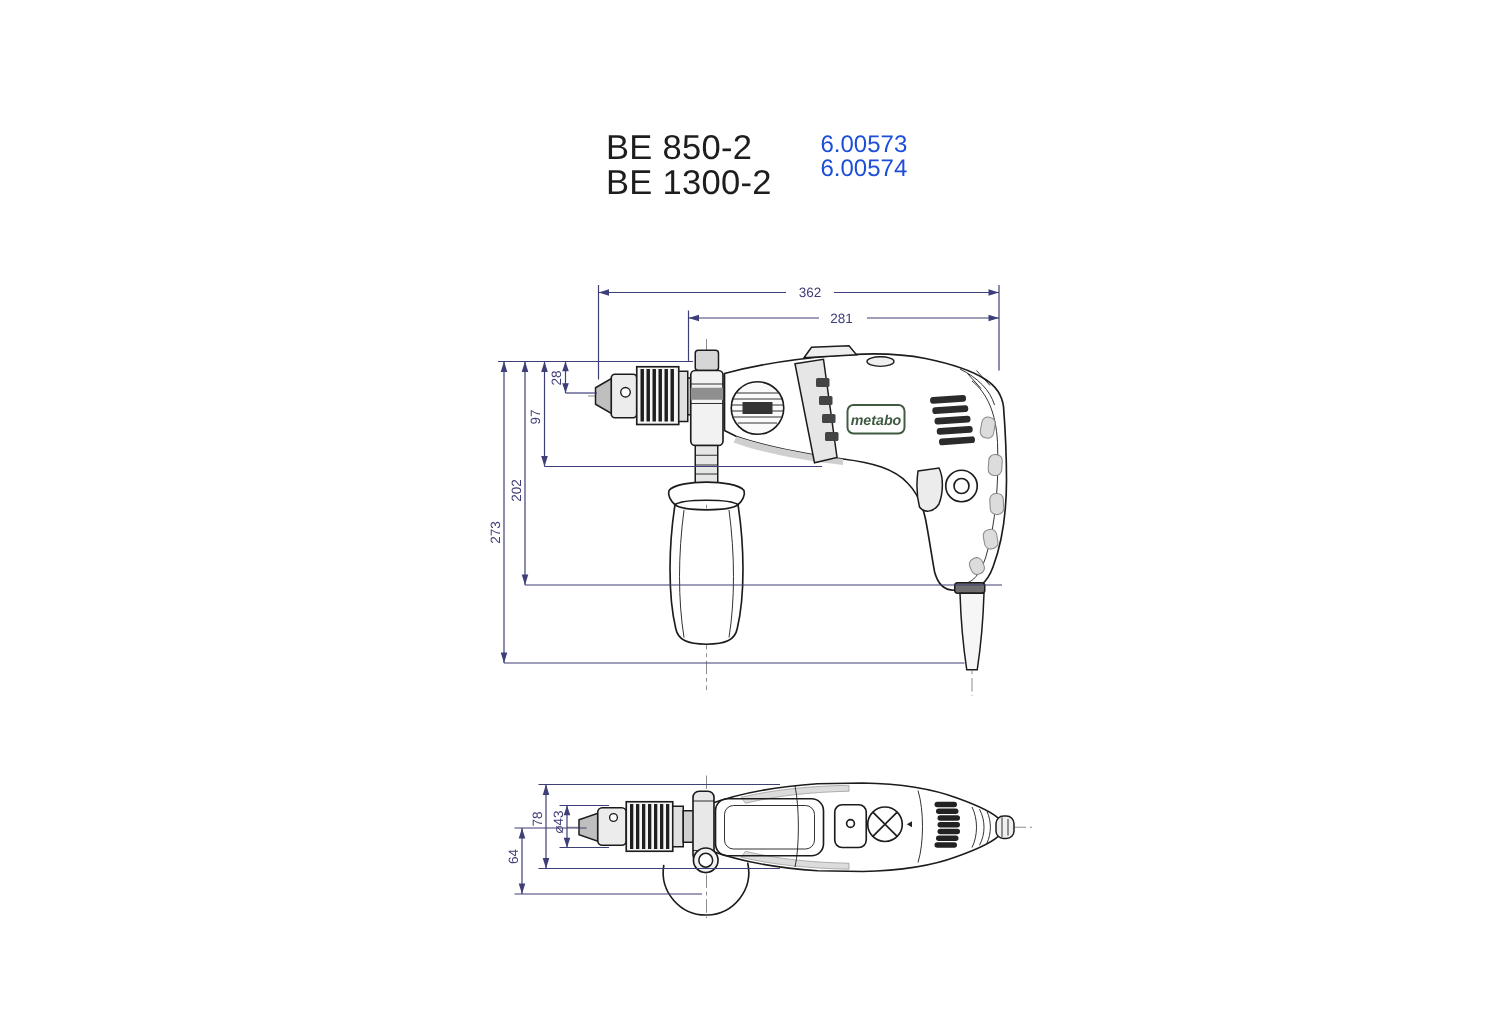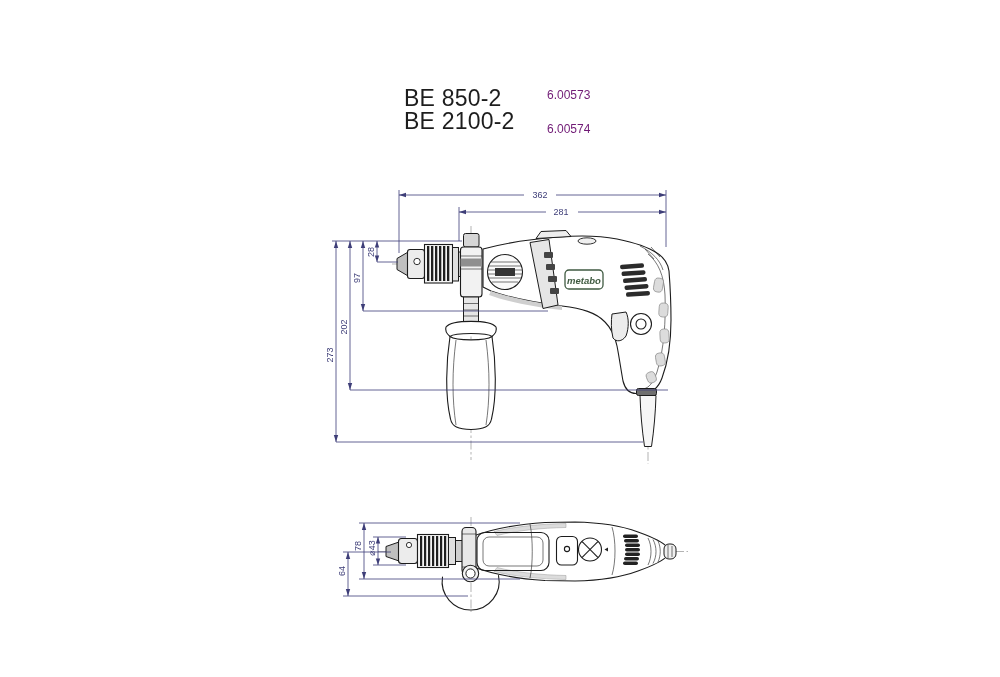--- a/index.html
+++ b/index.html
@@ -1,38 +1,38 @@
 <!DOCTYPE html>
 <html><head>
 <meta charset="utf-8">
 <style>
   html,body{margin:0;padding:0;background:#fff;}
   #page{position:relative;width:1000px;height:677px;background:#ffffff;overflow:hidden;
         font-family:"Liberation Sans",sans-serif;}
   .model{position:absolute;font-size:23px;color:#1d1d1d;letter-spacing:.2px;white-space:nowrap;}
-  .order{position:absolute;font-size:12px;color:#701a75;white-space:nowrap;}
+  .order{position:absolute;font-size:16px;color:#1d4ed8;white-space:nowrap;}
   svg{position:absolute;left:0;top:0;}
   .st{stroke:#1c1c1c;stroke-width:1.1;fill:none;stroke-linejoin:round;stroke-linecap:round;}
   .sw{stroke:#1c1c1c;stroke-width:1.1;fill:#ffffff;stroke-linejoin:round;}
   .thin{stroke:#1c1c1c;stroke-width:.6;fill:none;}
   .dim{stroke:#3e3e78;stroke-width:.8;fill:none;}
   .dimf{fill:#3e3e78;stroke:none;}
   .dimt{font:9px "Liberation Sans",sans-serif;fill:#3e3e78;}
   .cl{stroke:#808080;stroke-width:.6;stroke-dasharray:9 2.5 2.5 2.5;fill:none;}
   .logo-t{font:italic bold 9.5px "Liberation Sans",sans-serif;}
 </style>
 </head>
 <body>
 
 <div id="page">
 
   <div class="model" style="left:404px;top:85px">BE 850-2</div>
-  <div class="model" style="left:404px;top:108px">BE 2100-2</div>
+  <div class="model" style="left:404px;top:108px">BE 1300-2</div>
   <div class="order" style="left:547px;top:88px">6.00573</div>
-  <div class="order" style="left:547px;top:122px">6.00574</div>
+  <div class="order" style="left:547px;top:104px">6.00574</div>
 
   <svg width="1000" height="677" viewBox="0 0 1000 677">
 
     <g>
 
       <line class="cl" x1="392" y1="264" x2="474" y2="264"></line>
       <line class="cl" x1="471" y1="226" x2="471" y2="460"></line>
       <line class="cl" x1="648" y1="386" x2="648" y2="464"></line>
 
       <path class="sw" d="M483,249

